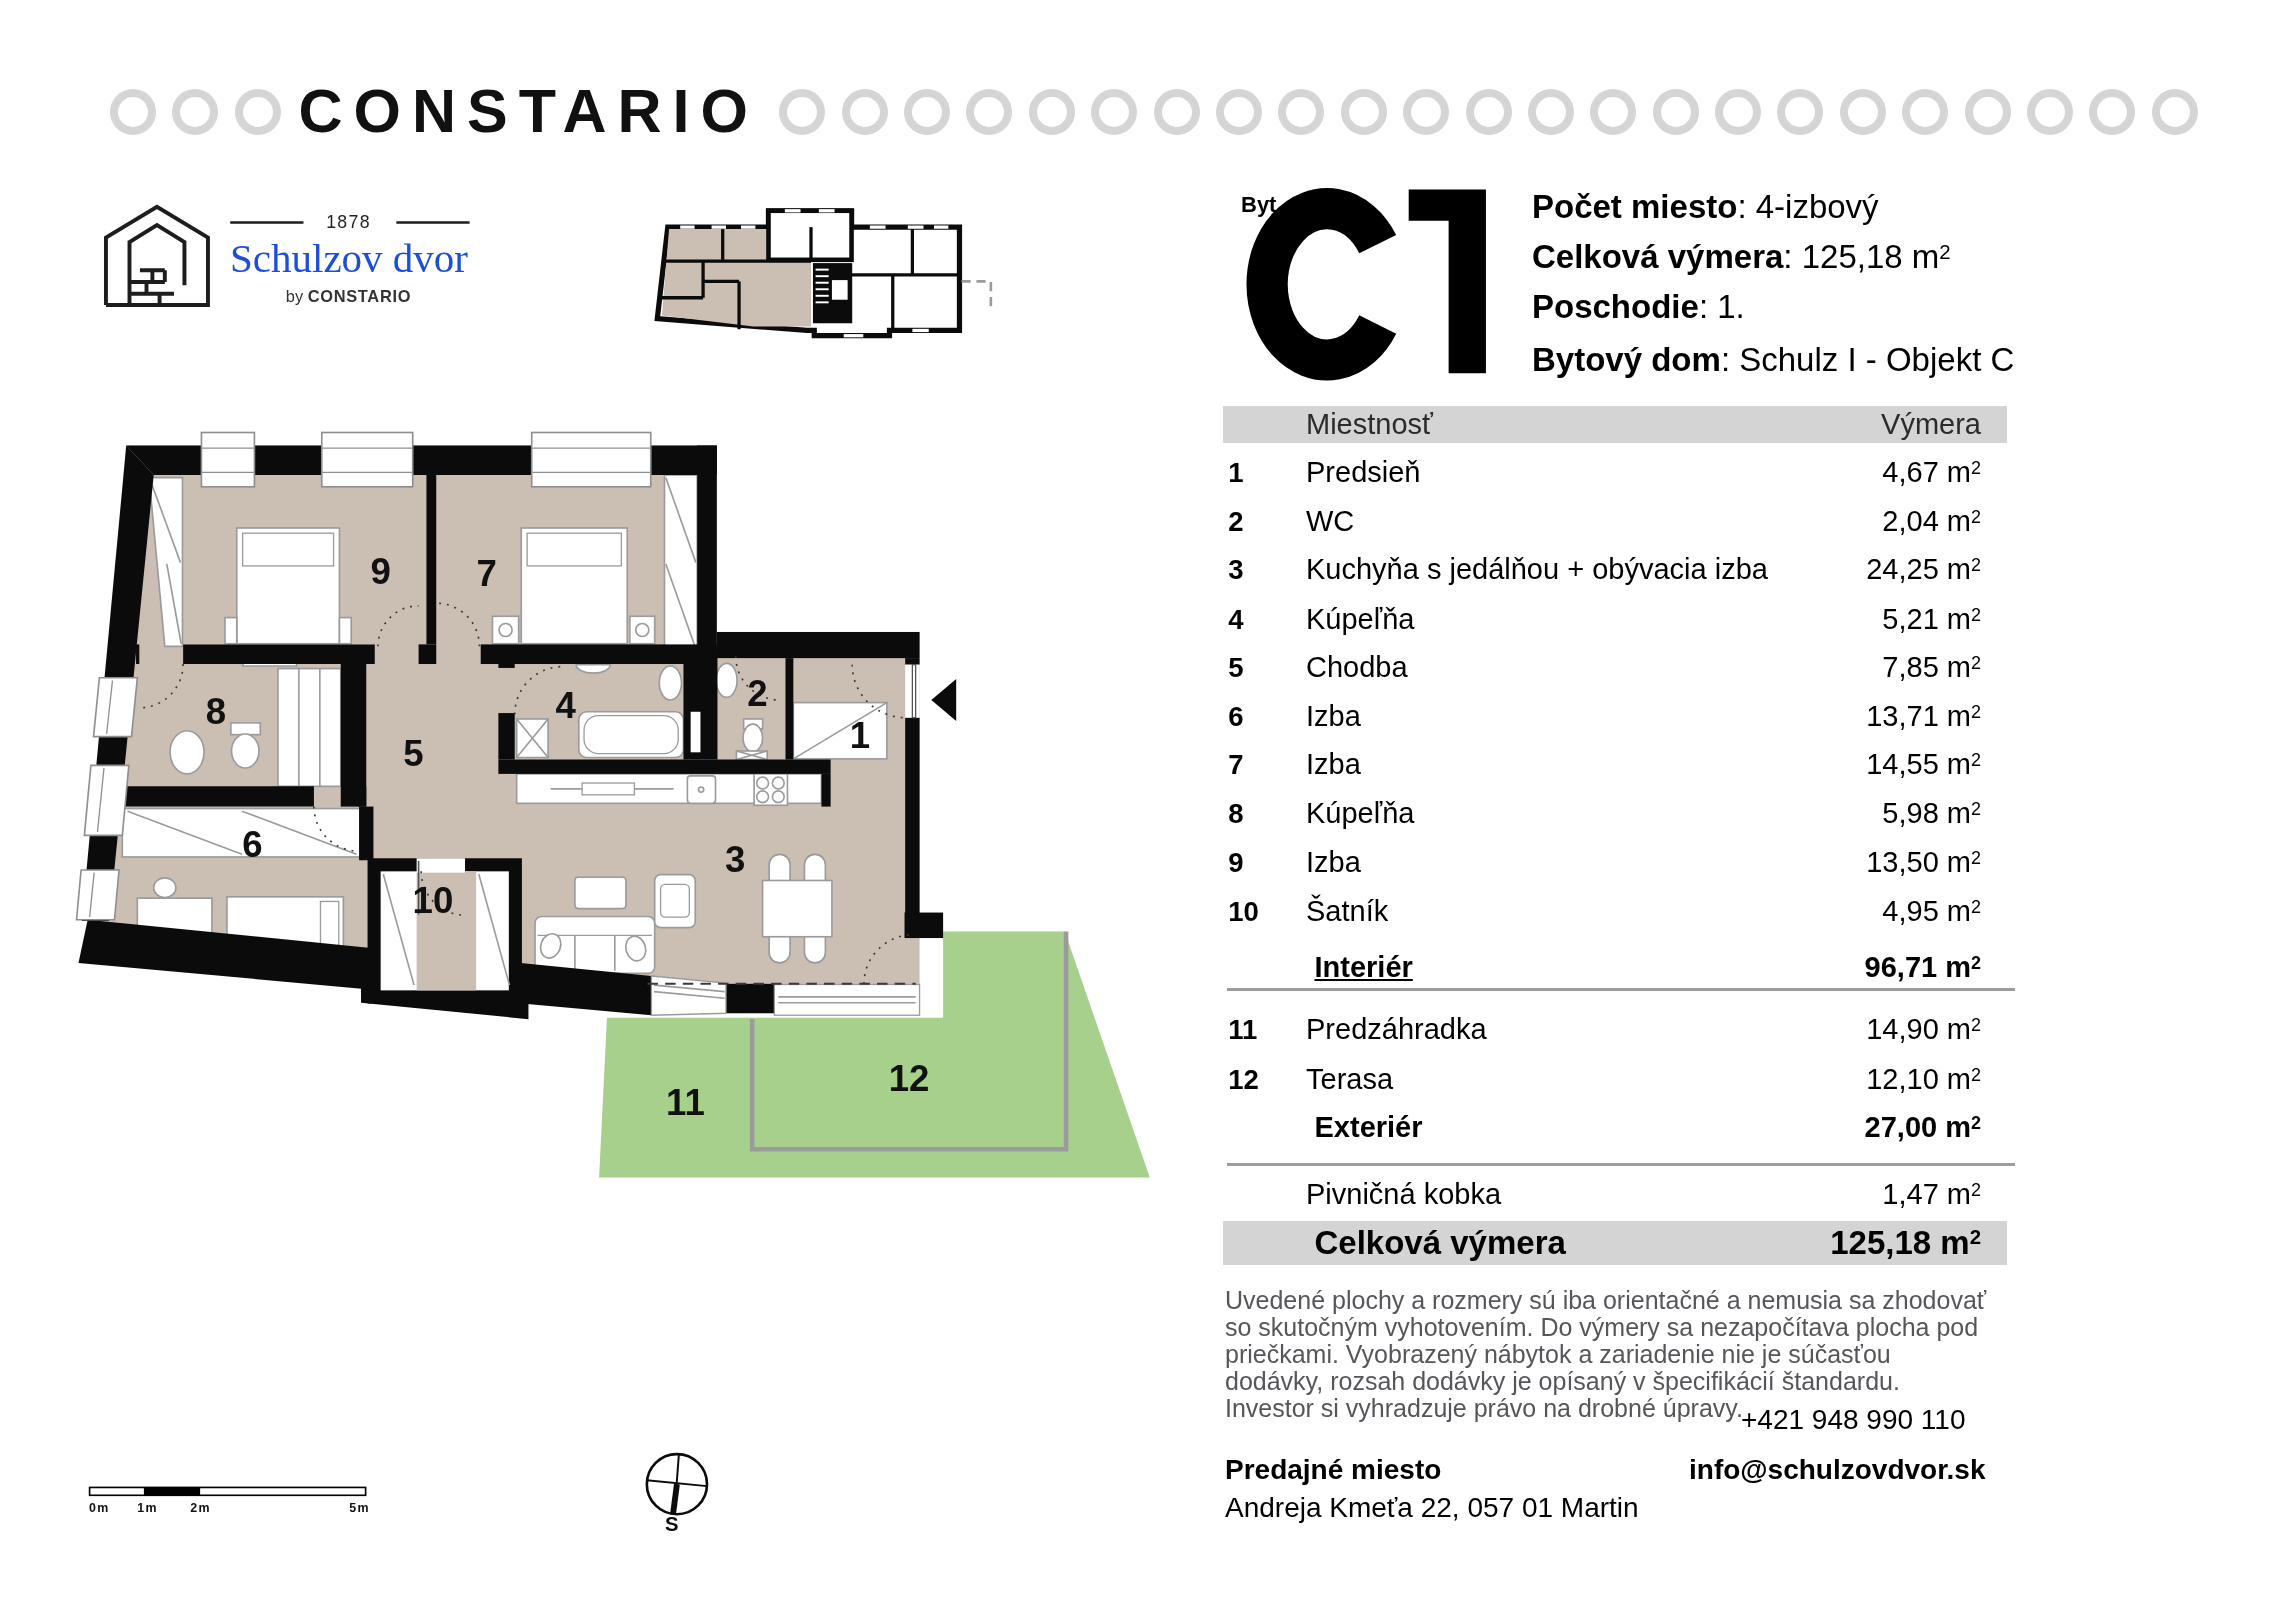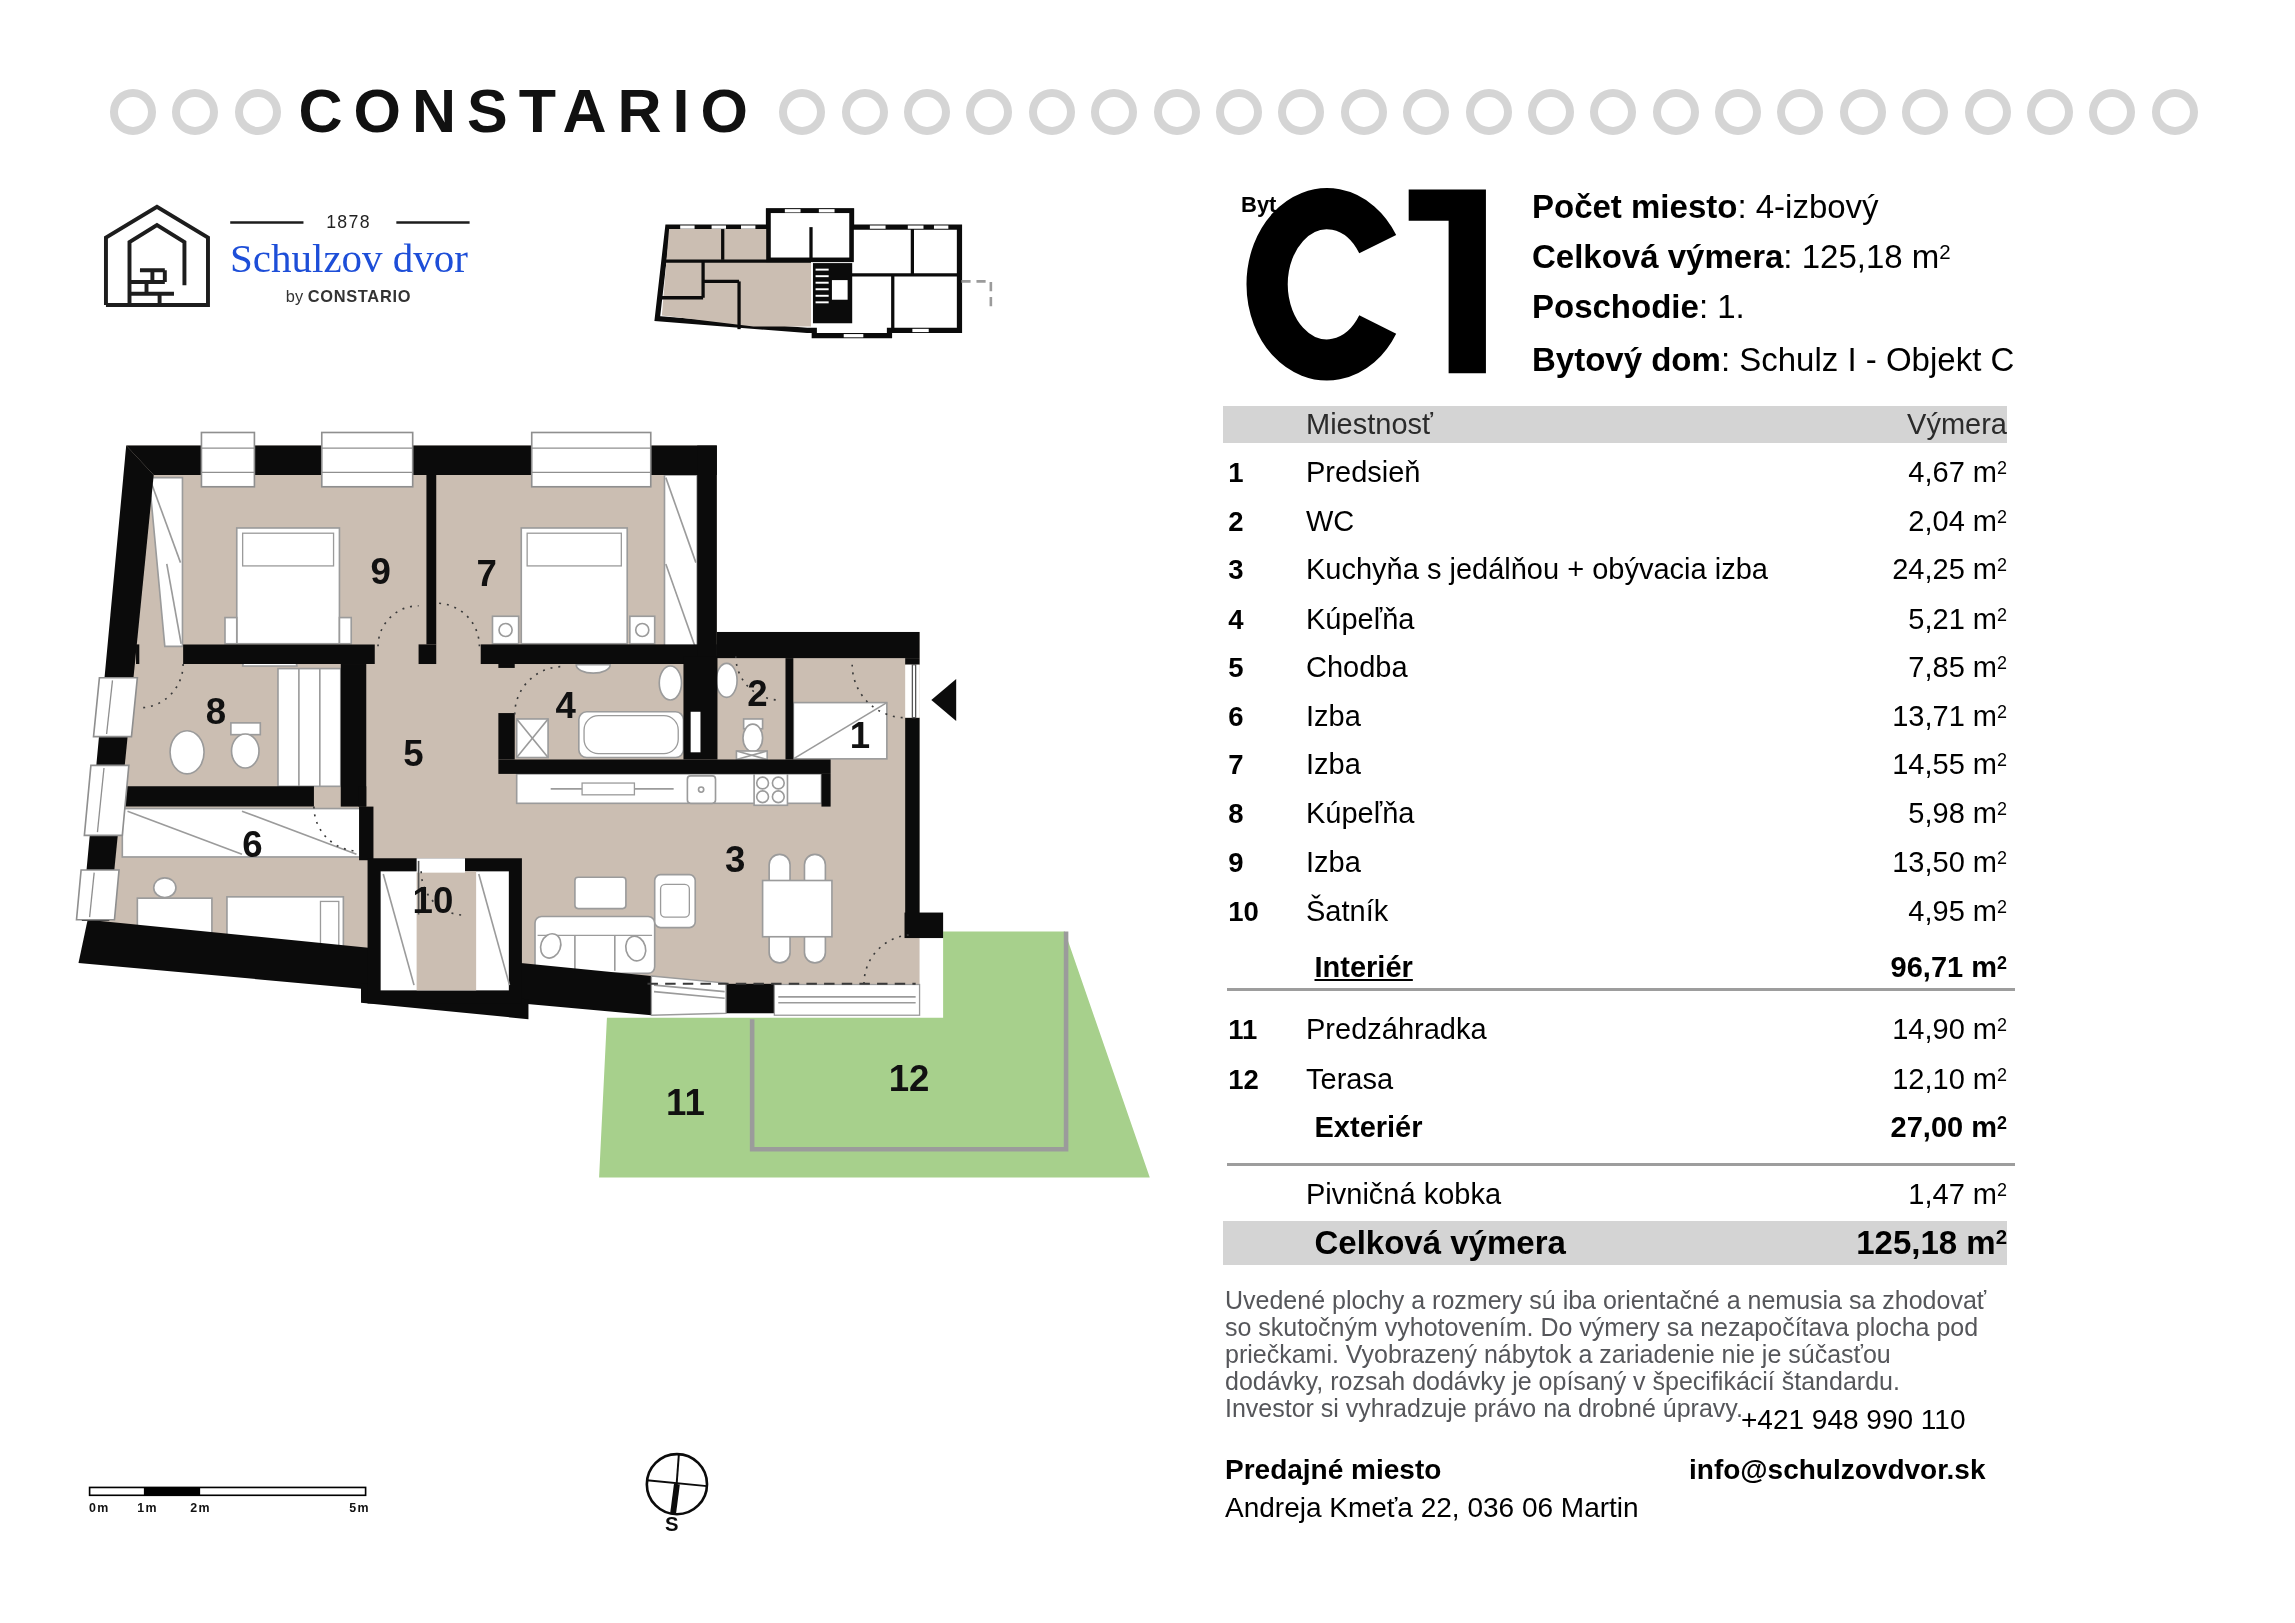--- a/index.html
+++ b/index.html
@@ -18,21 +18,21 @@
   .lby{position:absolute;left:229px;top:287px;width:239px;text-align:center;font-size:16.4px;color:#333;}
   .lby b{letter-spacing:0.7px;}
   
   .byt{position:absolute;left:1221px;top:192px;font-size:22px;font-weight:bold;color:#000;margin-left:20px;}
   .det{position:absolute;left:1532px;width:759px;font-size:33px;color:#000;white-space:nowrap;}
   
   .tbl{position:absolute;left:1223px;top:0;width:784px;}
   .trow{position:absolute;left:0;width:784px;height:37px;display:flex;align-items:center;font-size:29px;color:#000;}
   .tnum{width:83px;padding-left:5.2px;font-weight:bold;font-size:27.5px;box-sizing:border-box;}
   .tname{flex:1;}
-  .tval{text-align:right;padding-right:0;white-space:nowrap;}
+  .tval{text-align:right;padding-right:26px;white-space:nowrap;}
   sup{font-size:62%;vertical-align:baseline;position:relative;top:-0.45em;}
   .hline{position:absolute;left:3.9px;width:788px;height:2.6px;background:#9d9d9d;}
   .band{position:absolute;left:0;width:784px;background:#d4d4d4;}
   .disc{position:absolute;left:1225px;top:1287px;width:792px;font-size:25px;line-height:27px;color:#55565a;}
   .cont{position:absolute;font-size:28px;color:#000;white-space:nowrap;}
 </style>
 </head>
 <body>
 
 <svg class="abs" style="left:0;top:0" width="2295" height="1623" viewBox="0 0 3509 2481">
@@ -427,16 +427,16 @@
     </div>
 </div>
 
 <div class="disc">Uvedené plochy a rozmery sú iba orientačné a nemusia sa zhodovať<br>
 so skutočným vyhotovením. Do výmery sa nezapočítava plocha pod<br>
 priečkami. Vyobrazený nábytok a zariadenie nie je súčasťou<br>
 dodávky, rozsah dodávky je opísaný v špecifikácií štandardu.<br>
 Investor si vyhradzuje právo na drobné úpravy.</div>
 
 <div class="cont" style="left:1225px;top:1454px;font-weight:bold;">Predajné miesto</div>
-<div class="cont" style="left:1225px;top:1492px;">Andreja Kmeťa 22, 036 06 Martin</div>
+<div class="cont" style="left:1225px;top:1492px;">Andreja Kmeťa 22, 057 01 Martin</div>
 <div class="cont" style="left:1689px;top:1454px;font-weight:bold;">info@schulzovdvor.sk</div>
 <div class="cont" style="left:1696px;top:1404px;margin-left:45px;">+421 948 990 110</div>
 
 
 </body></html>

